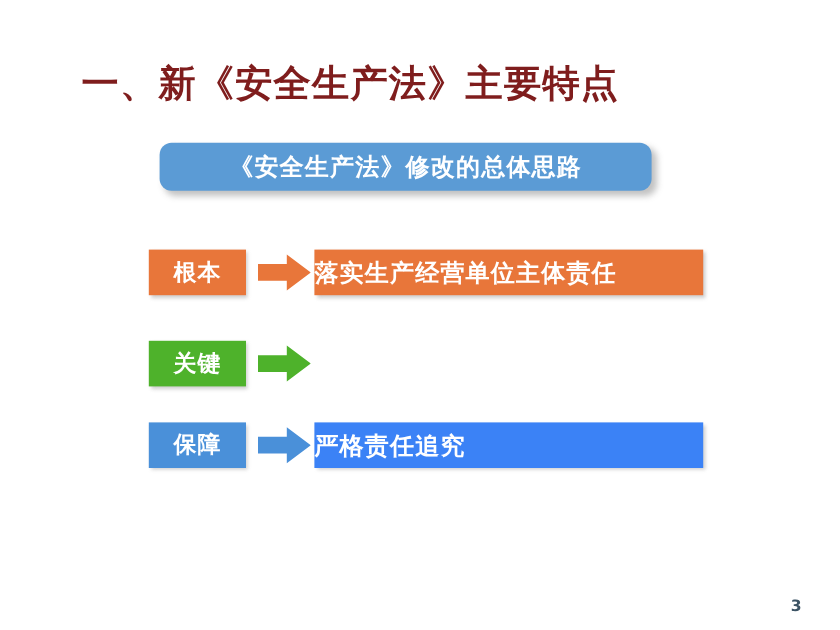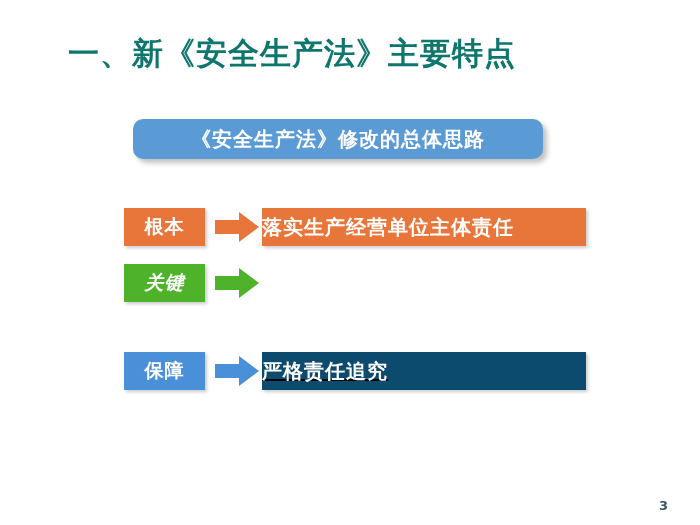--- a/index.html
+++ b/index.html
@@ -57,21 +57,21 @@
   }
 
   
   .row {
     position: absolute;
     left: 124px;
     width: 462px;
     height: 38px;
   }
   .row-1 { top: 208px; }
-  .row-2 { top: 264px; font-style: italic; }
+  .row-2 { top: 284px; }
   .row-3 { top: 352px; }
 
   .label-box {
     position: absolute;
     left: 0px;
     top: 0px;
     width: 81px;
     height: 38px;
     display: flex;
     align-items: center;
@@ -121,21 +121,21 @@
     font-size: 13px;
     font-weight: bold;
     color: #3c5364;
   }
 </style>
 </head>
 <body>
 
 <div id="slide" style="background: rgb(255, 255, 255);">
 
-  <div id="slide-title" style="color: #0f766e;">一、新《安全生产法》主要特点</div>
+  <div id="slide-title" style="color: #7f1d1d; margin-top: 17px;">一、新《安全生产法》主要特点</div>
 
   <div id="banner" style="background: rgb(91, 155, 213);">
     <span class="banner-text" style="color: rgb(255, 255, 255);">《安全生产法》修改的总体思路</span>
   </div>
 
   <div class="row row-1">
     <div class="label-box" style="background: rgb(232, 118, 58);">
       <span class="label-text">根本</span>
     </div>
     <div class="arrow">
@@ -161,20 +161,20 @@
 
   <div class="row row-3">
     <div class="label-box" style="background: rgb(74, 144, 217);">
       <span class="label-text">保障</span>
     </div>
     <div class="arrow">
       <svg viewBox="0 0 44 32" xmlns="http://www.w3.org/2000/svg">
         <polygon points="0,9 24,9 24,1 44,16 24,31 24,23 0,23" fill="#4a90d9"></polygon>
       </svg>
     </div>
-    <div class="content-box" style="background: #0c4a6e; text-decoration: underline;">
+    <div class="content-box" style="background: #3b82f6;">
       <span class="content-text">严格责任追究</span>
     </div>
   </div>
 
   <div id="page-number" style="color: rgb(60, 83, 100);">3</div>
 
 </div>
 
 </body></html>

